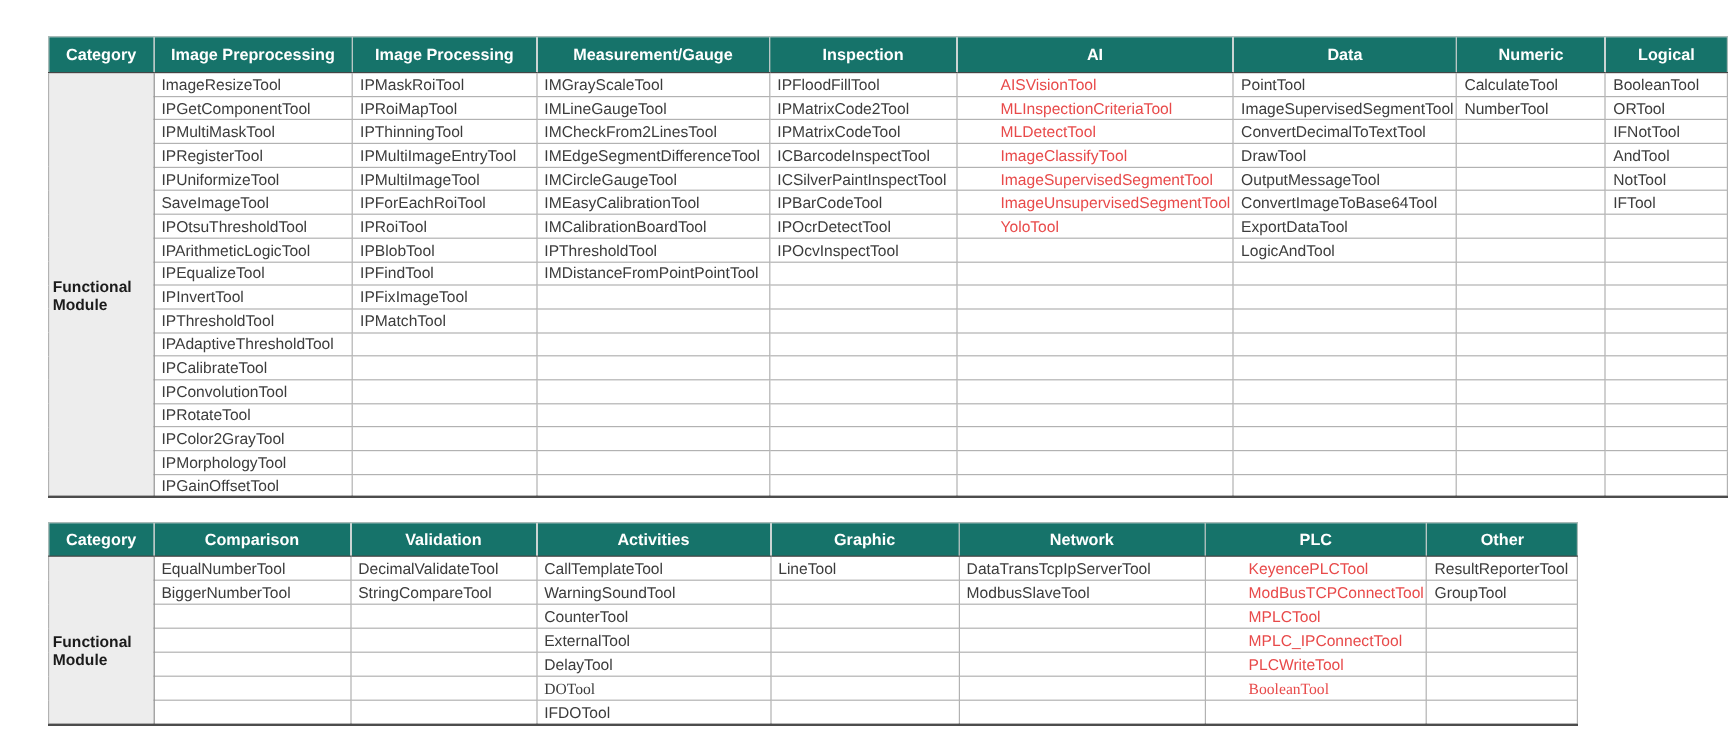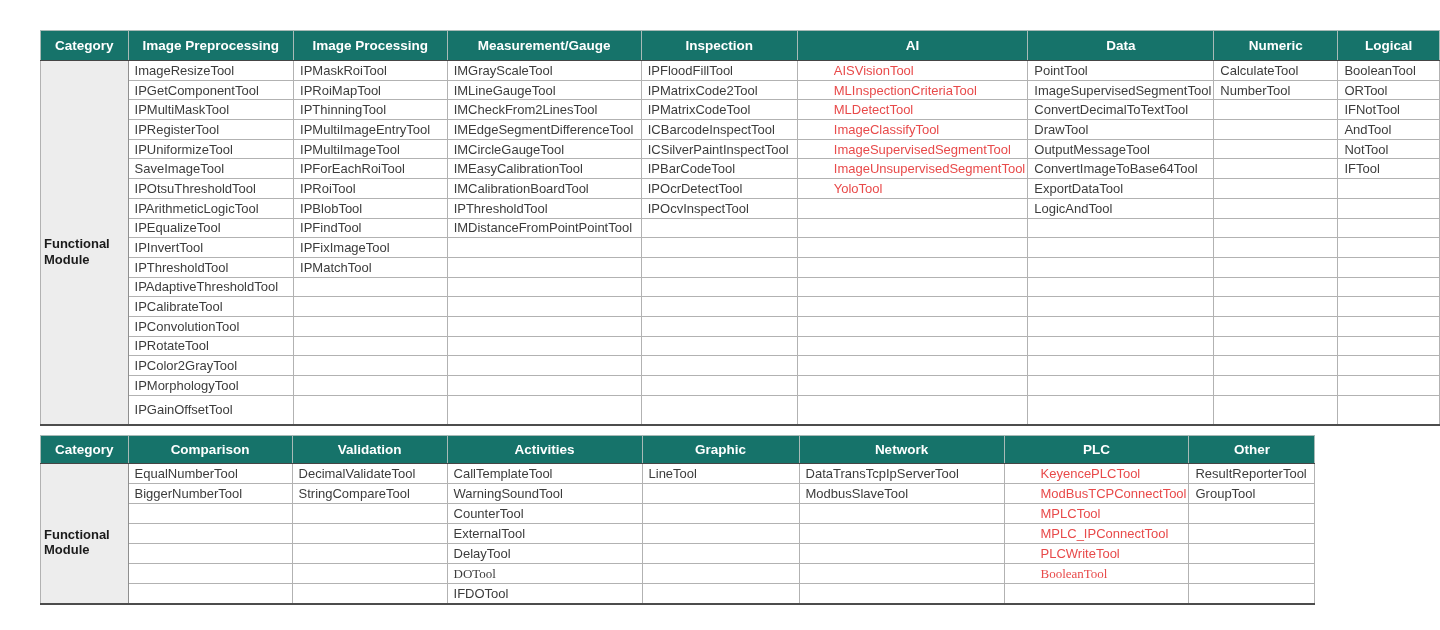--- a/index.html
+++ b/index.html
@@ -247,21 +247,21 @@
         <tr style="height: 19.7px;">
           <td class="tool-cell">IPMorphologyTool</td>
           <td class="tool-cell"></td>
           <td class="tool-cell"></td>
           <td class="tool-cell"></td>
           <td class="tool-cell red"></td>
           <td class="tool-cell"></td>
           <td class="tool-cell"></td>
           <td class="tool-cell"></td>
         </tr>
-        <tr style="height: 30px;">
+        <tr style="height: 19px;">
           <td class="tool-cell">IPGainOffsetTool</td>
           <td class="tool-cell"></td>
           <td class="tool-cell"></td>
           <td class="tool-cell"></td>
           <td class="tool-cell red"></td>
           <td class="tool-cell"></td>
           <td class="tool-cell"></td>
           <td class="tool-cell"></td>
         </tr>
       </tbody>

